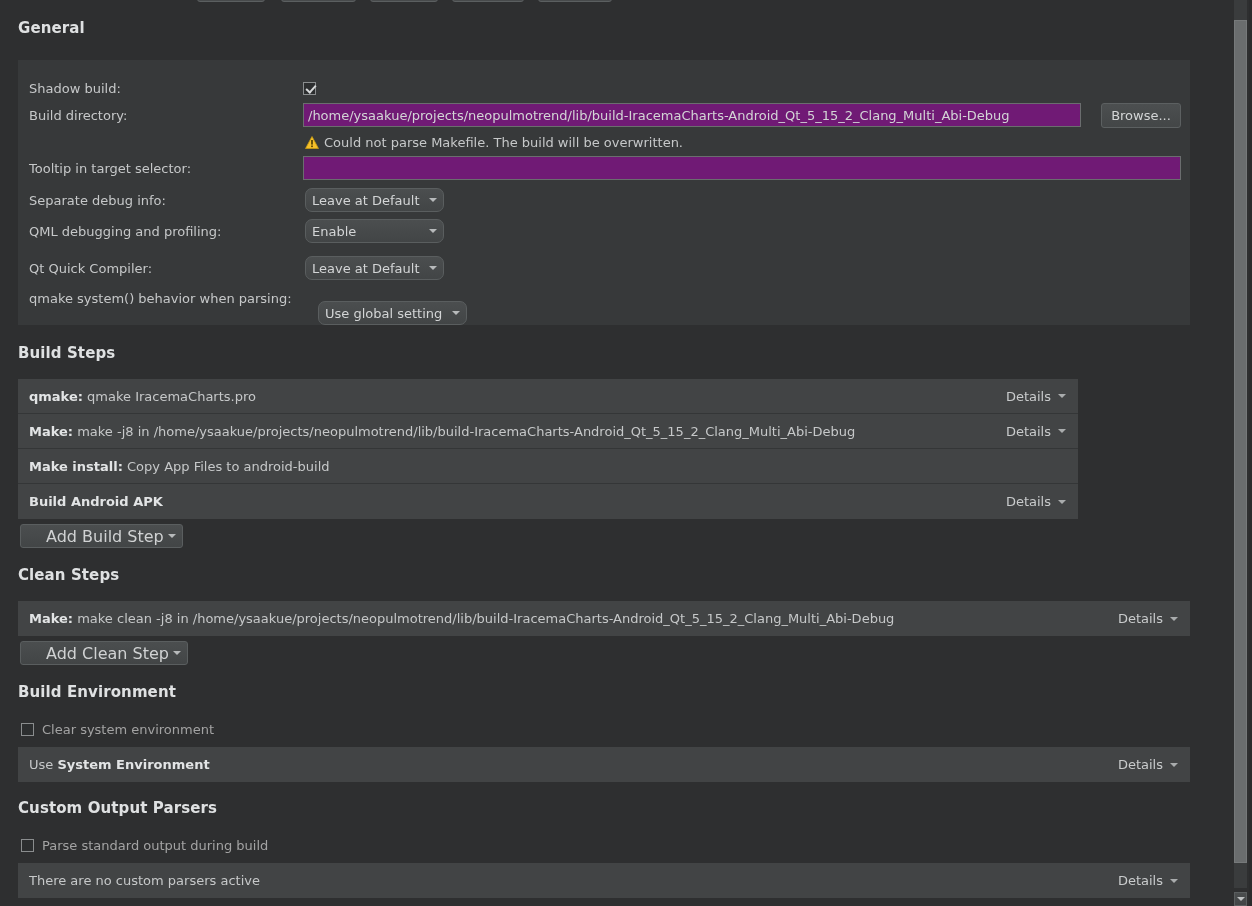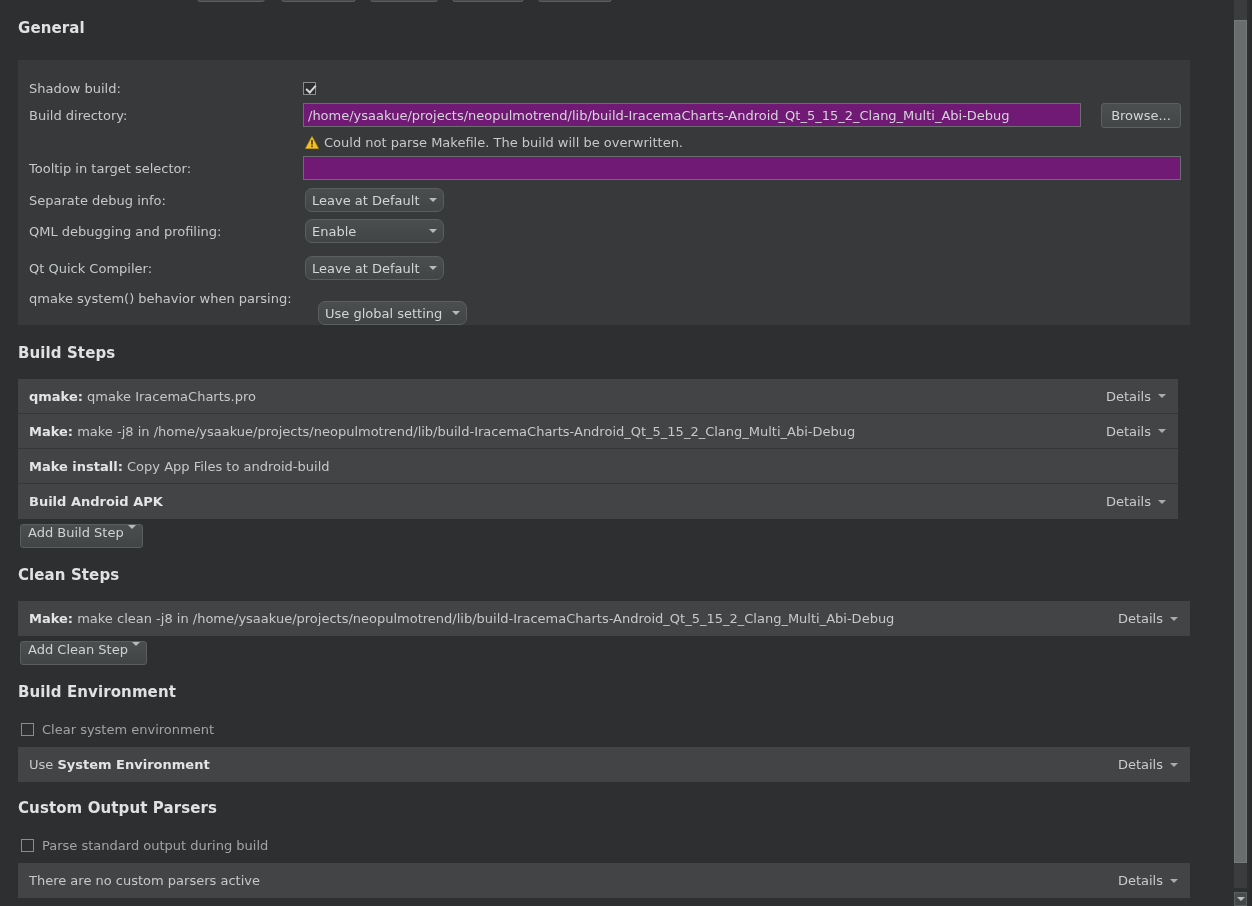--- a/index.html
+++ b/index.html
@@ -199,23 +199,24 @@
 
   
   .dropbtn {
     position: absolute;
     box-sizing: border-box;
     height: 24px;
     background: linear-gradient(#4b4e4f, #424546);
     border: 1px solid #5a5e5f;
     border-radius: 3px;
     color: #d0d2d3;
-    font-size: 13px;
+    font-size: 16px;
     display: inline-flex;
-    padding: 0 6px 0 7px;
+    align-items: center;
+    padding: 0 6px 0 25px;
     white-space: nowrap;
   }
   .dropbtn .arrow {
     margin-left: 4px;
     width: 0; height: 0;
     border-left: 4px solid transparent;
     border-right: 4px solid transparent;
     border-top: 4px solid #b7babb;
   }
 
@@ -337,21 +338,21 @@
 
       <div class="flabel" style="left:11px;top:231px;">qmake system() behavior when parsing:</div>
       <div class="combo" style="position:absolute;left:300px;top:233px;width:149px;margin-top:8px;">
         <span class="cb-text">Use global setting</span>
         <span class="arrow"></span>
       </div>
     </div>
 
     <h2 class="section" style="position:absolute;left:18px;top:344px;">Build Steps</h2>
 
-    <div class="steplist" id="build-steps-list" style="top:379px;width:1160px;">
+    <div class="steplist" id="build-steps-list" style="top:379px;width:1060px;">
         <div class="steprow">
           <div class="stxt"><b>qmake:</b><span> qmake IracemaCharts.pro</span></div>
           <div class="details">
             <span>Details</span>
             <span class="arrow"></span>
           </div>
         </div>
         <div class="steprow">
           <div class="stxt"><b>Make:</b><span> make -j8 in /home/ysaakue/projects/neopulmotrend/lib/build-IracemaCharts-Android_Qt_5_15_2_Clang_Multi_Abi-Debug</span></div>
           <div class="details">

